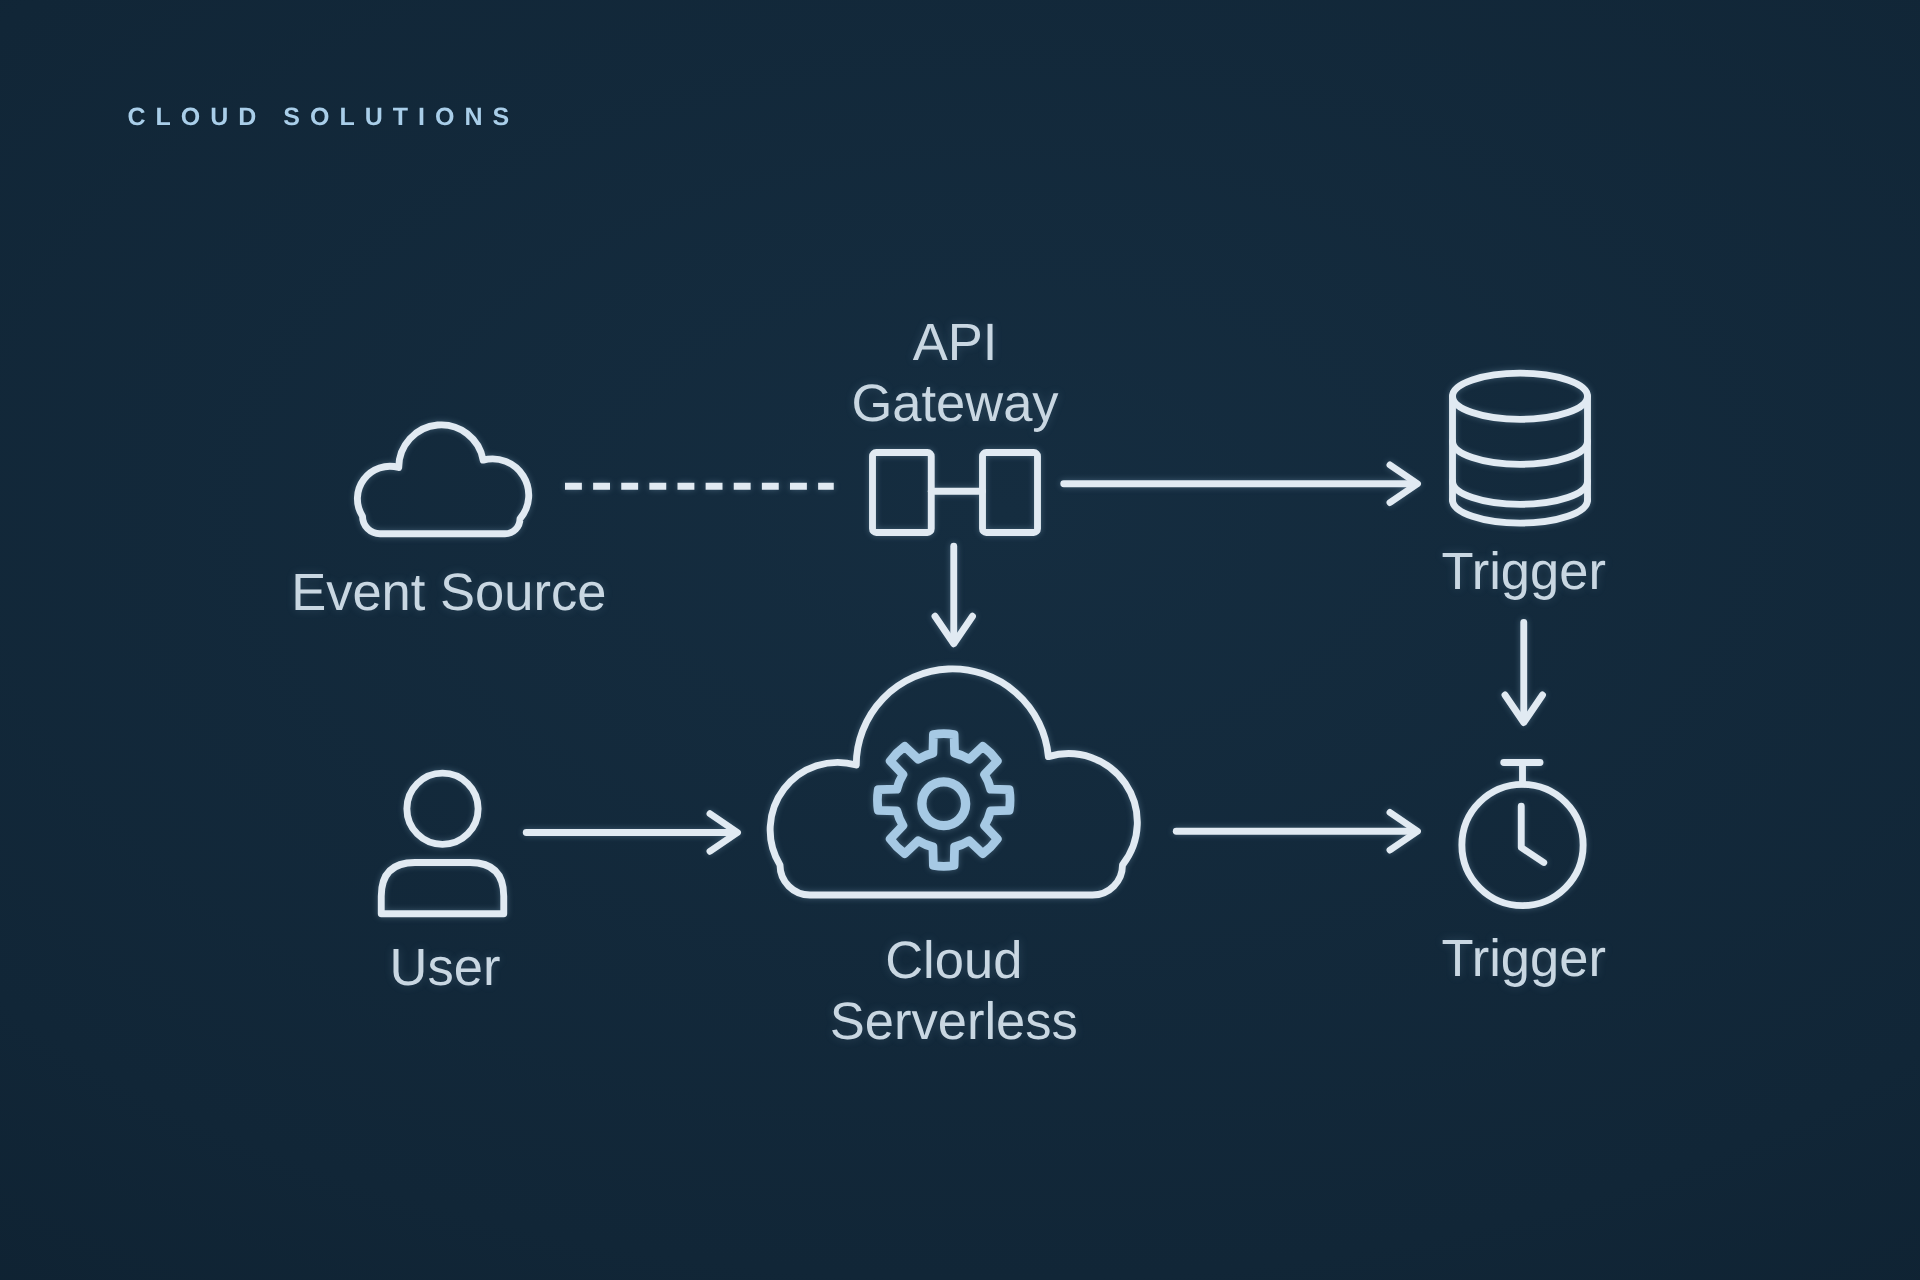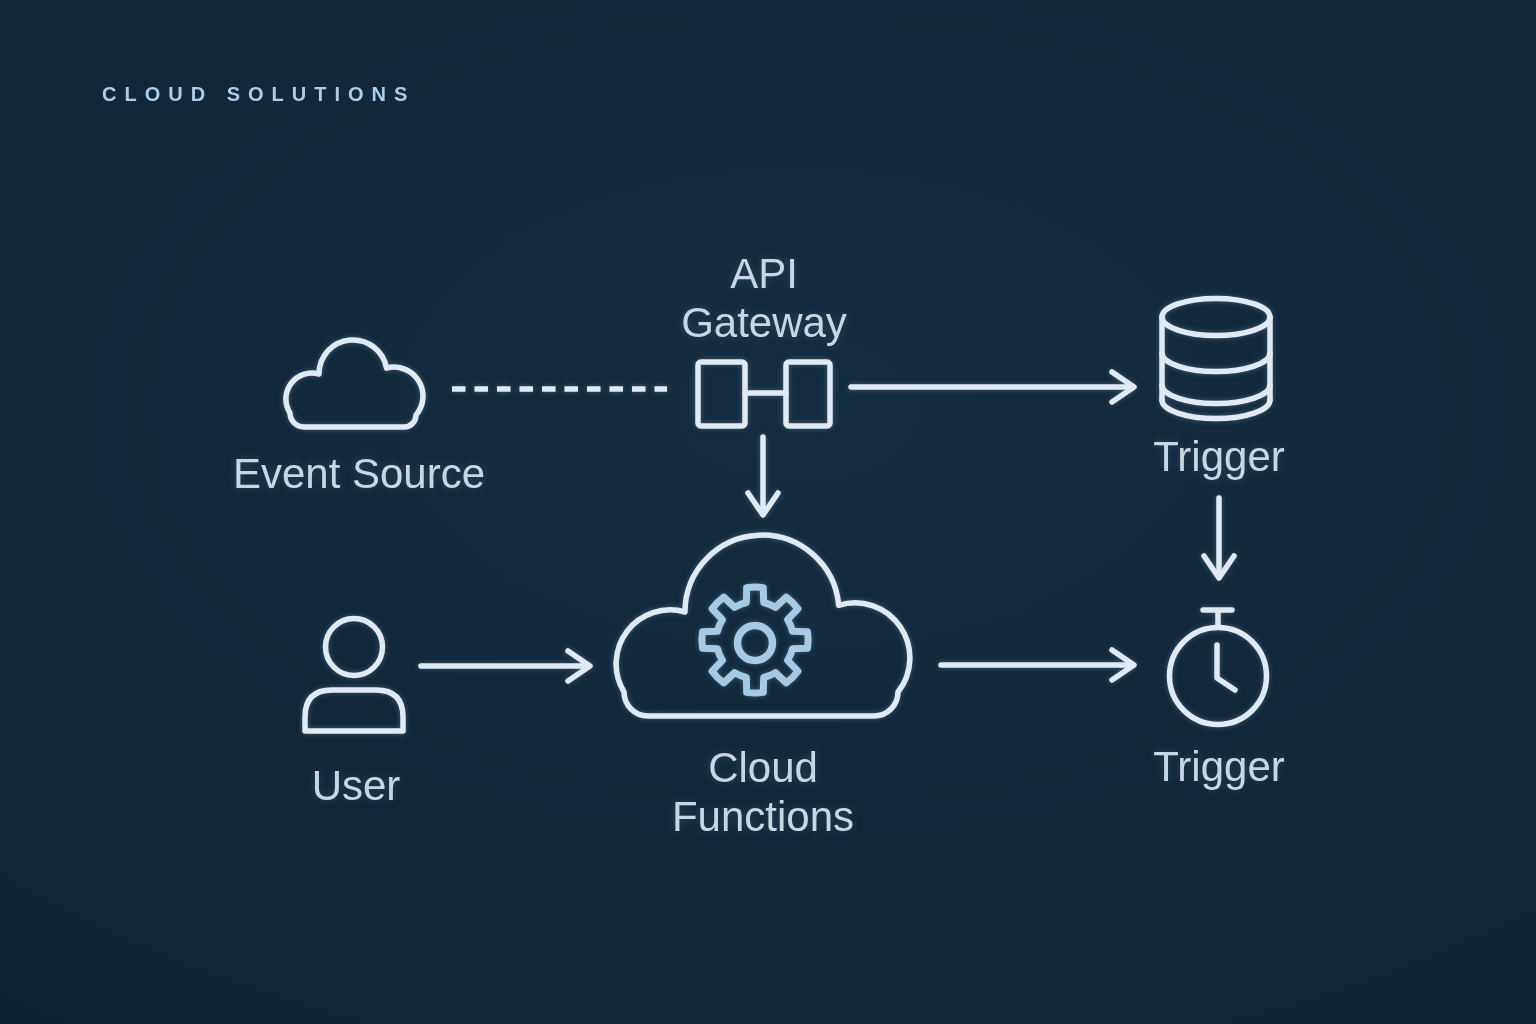--- a/index.html
+++ b/index.html
@@ -146,19 +146,19 @@
       <path class="stroke-main" d="M 1217 645 L 1217 678 L 1235 690"></path>
     </g>
   </svg>
 
   <div class="node-label" style="left:359px;top:449px;">Event Source</div>
 
   <div class="node-label wrap" id="lbl-api-gateway" style="left:764px;top:249px;">API Gateway</div>
 
   <div class="node-label" style="left:1219px;top:432px;">Trigger</div>
 
-  <div class="node-label" style="left:356px;top:749px;margin-top:12px;">User</div>
+  <div class="node-label" style="left:356px;top:749px;">User</div>
 
-  <div class="node-label wrap" id="lbl-cloud-functions" style="left:763px;top:743px;">Cloud Functions</div>
+  <div class="node-label wrap" id="lbl-cloud-functions" style="left:763px;top:743px;">Cloud Serverless</div>
 
   <div class="node-label" style="left:1219px;top:742px;">Trigger</div>
 
 </div>
 
 </body></html>

